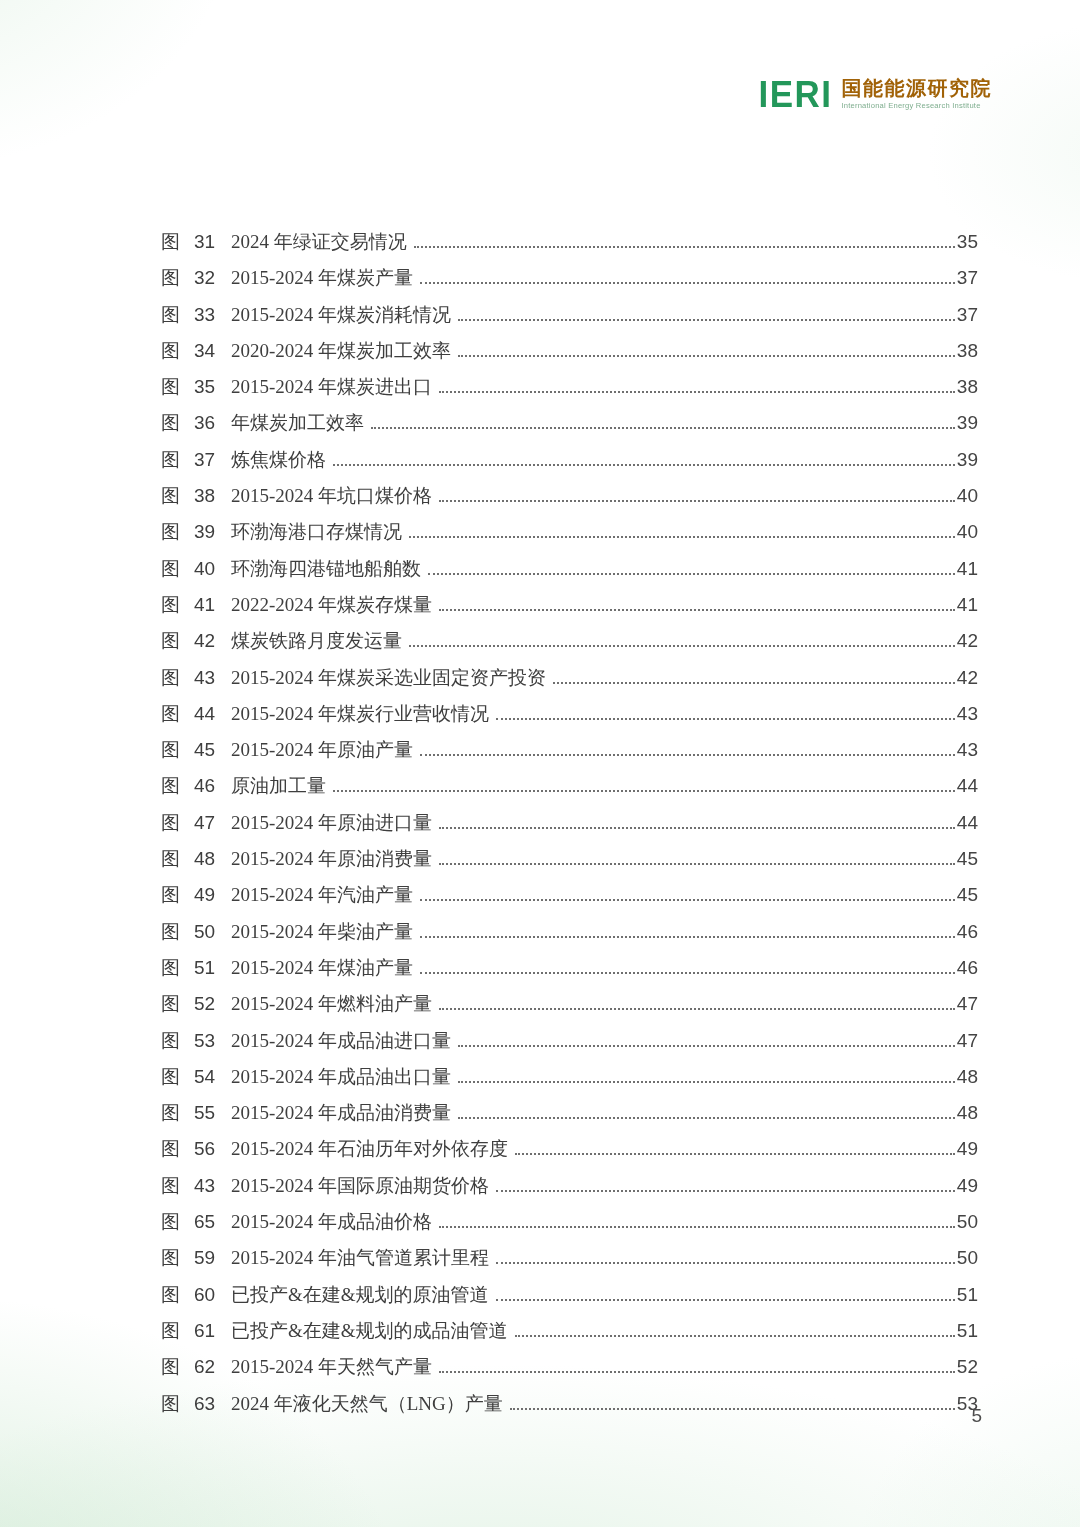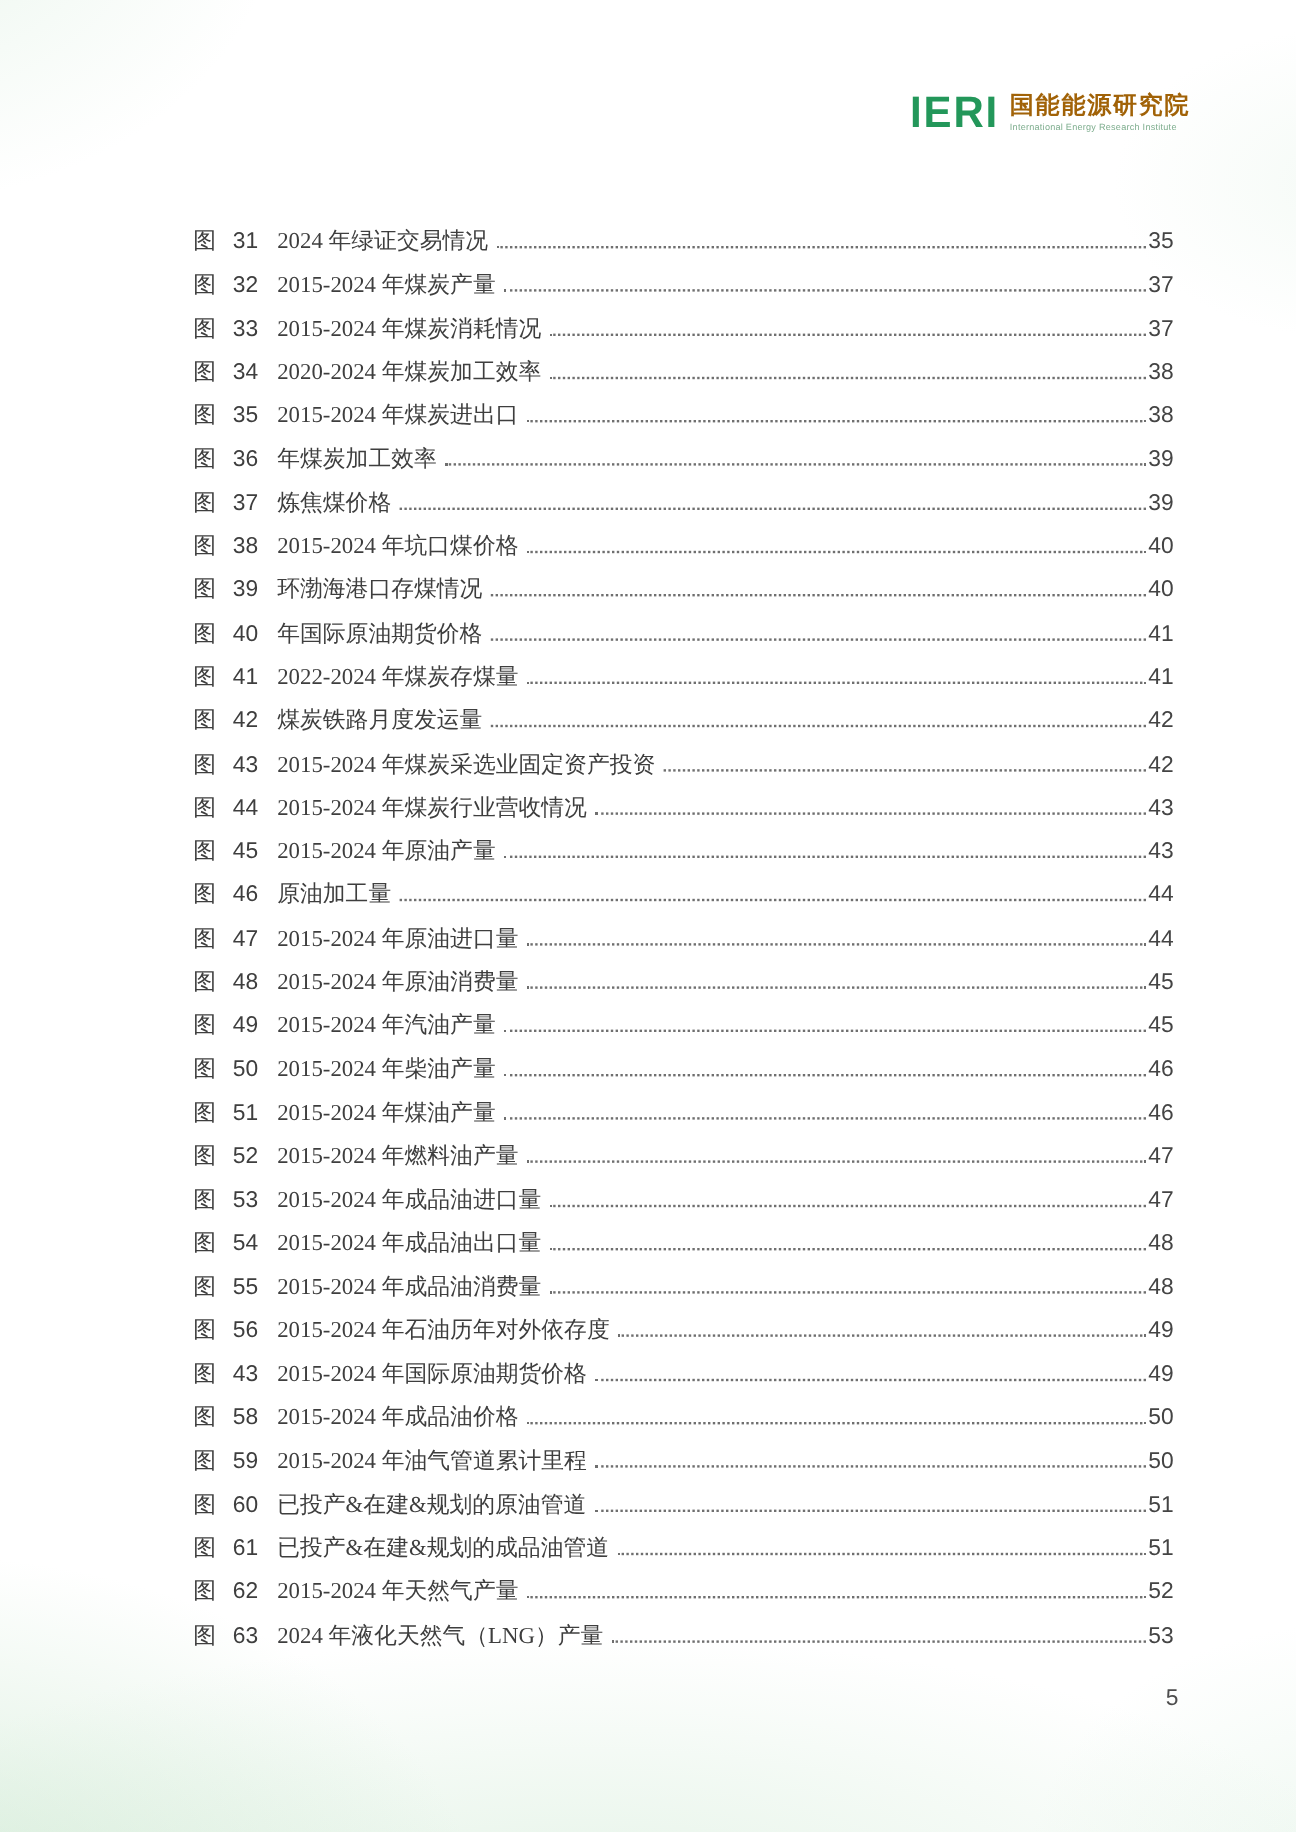--- a/index.html
+++ b/index.html
@@ -39,21 +39,21 @@
   .toc {
     position:absolute; left:161px; right:102px; top:184px;
   }
   .toc-row {
     display:flex; align-items:baseline;
     height:36.3px; line-height:36.3px;
     font-size:19px; color:#3e3e3e;
     white-space:nowrap;
   }
   .fig-label { width:33px; flex:0 0 auto; }
-  .fig-num   { width:37px; flex:0 0 auto; }
+  .fig-num   { width:37px; flex:0 0 auto;margin-top:40px; }
   .fig-title { flex:0 0 auto;font-family:Liberation Serif, serif; }
   .toc-leader {
     flex:1 1 auto; height:0;
     border-bottom:2px dotted #6f6f6f;
     margin:0 2px 0 7px;
     min-width:20px;
   }
   .page-num { flex:0 0 auto; color:#444444; }
 
   
@@ -133,21 +133,21 @@
     <div class="toc-row">
     <span class="fig-label">图</span>
     <span class="fig-num">39</span>
     <span class="fig-title">环渤海港口存煤情况</span>
     <span class="toc-leader"></span>
     <span class="page-num">40</span>
   </div>
     <div class="toc-row">
     <span class="fig-label">图</span>
     <span class="fig-num">40</span>
-    <span class="fig-title">年国际原油期货价格</span>
+    <span class="fig-title">环渤海四港锚地船舶数</span>
     <span class="toc-leader"></span>
     <span class="page-num">41</span>
   </div>
     <div class="toc-row">
     <span class="fig-label">图</span>
     <span class="fig-num">41</span>
     <span class="fig-title">2022-2024 年煤炭存煤量</span>
     <span class="toc-leader"></span>
     <span class="page-num">41</span>
   </div>
@@ -258,21 +258,21 @@
   </div>
     <div class="toc-row">
     <span class="fig-label">图</span>
     <span class="fig-num">43</span>
     <span class="fig-title">2015-2024 年国际原油期货价格</span>
     <span class="toc-leader"></span>
     <span class="page-num">49</span>
   </div>
     <div class="toc-row">
     <span class="fig-label">图</span>
-    <span class="fig-num">58</span>
+    <span class="fig-num">65</span>
     <span class="fig-title">2015-2024 年成品油价格</span>
     <span class="toc-leader"></span>
     <span class="page-num">50</span>
   </div>
     <div class="toc-row">
     <span class="fig-label">图</span>
     <span class="fig-num">59</span>
     <span class="fig-title">2015-2024 年油气管道累计里程</span>
     <span class="toc-leader"></span>
     <span class="page-num">50</span>

